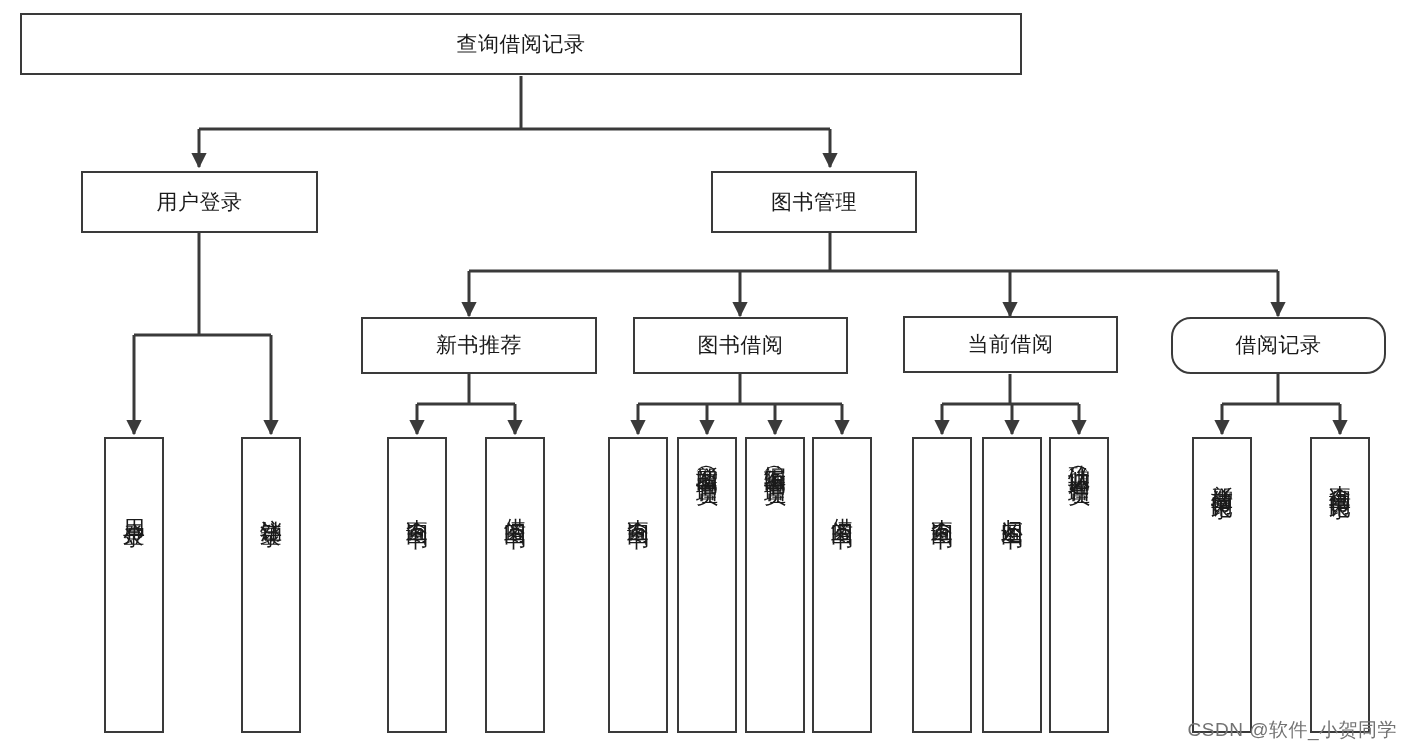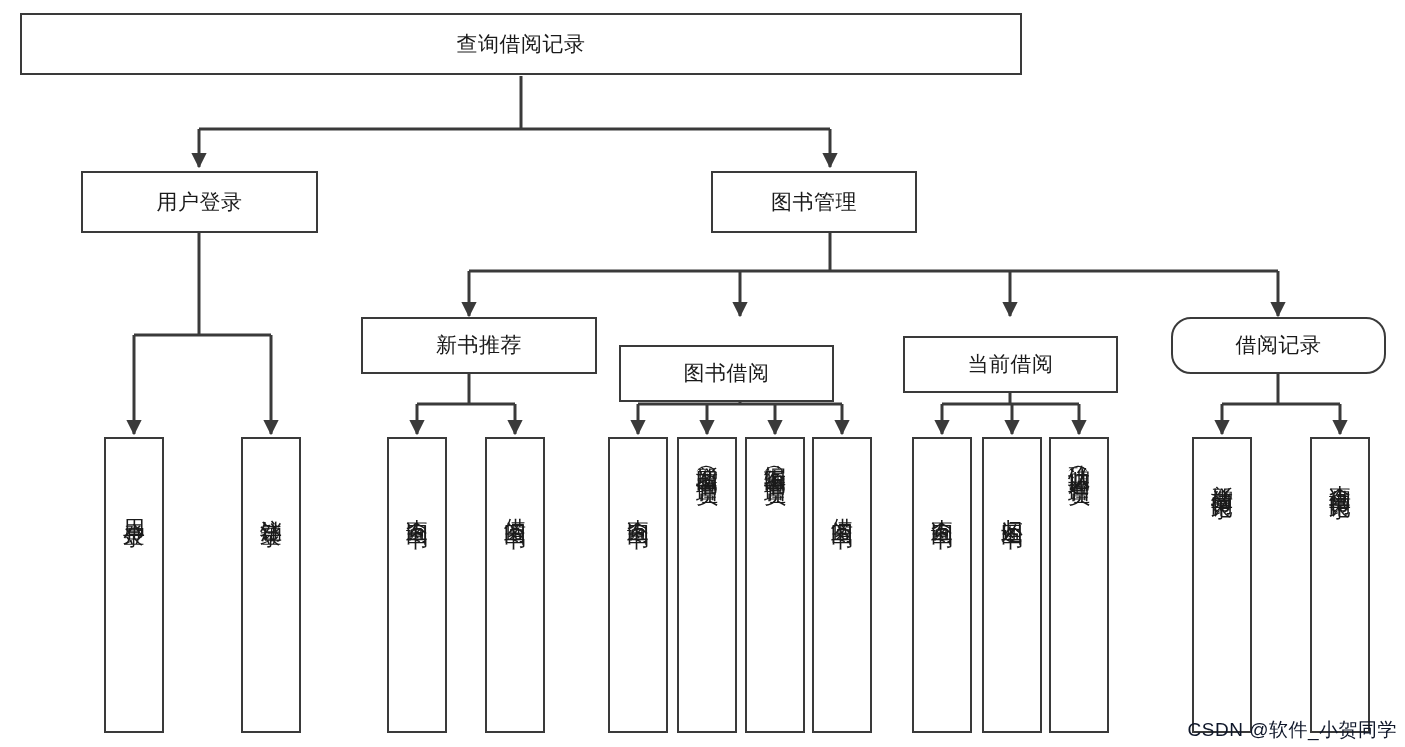--- a/index.html
+++ b/index.html
@@ -60,21 +60,21 @@
     font-size: 22px;
     line-height: 1.0;
     letter-spacing: 3px;
     white-space: nowrap;
   }
   #watermark {
     position: absolute;
     right: 8px;
     bottom: 4px;
     font-size: 19px;
-    color: #0f172a;
+    color: #737373;
     letter-spacing: 0.5px;
     user-select: none;
     white-space: nowrap;
   }
 </style>
 </head>
 <body>
 
 <div id="diagram-root">
 
@@ -138,25 +138,25 @@
   </div>
 
   <div class="node horiz" style="left:711px; top:171px; width:206px; height:62px;">
     <span class="node-label">图书管理</span>
   </div>
 
   <div class="node horiz" style="left:361px; top:317px; width:236px; height:57px;">
     <span class="node-label">新书推荐</span>
   </div>
 
-  <div class="node horiz" style="left:619px; top:317px; width:215px; height:57px;margin-top:28px;">
+  <div class="node horiz" style="left:633px; top:317px; width:215px; height:57px;">
     <span class="node-label">图书借阅</span>
   </div>
 
-  <div class="node horiz" style="left:903px; top:336px; width:215px; height:57px;">
+  <div class="node horiz" style="left:903px; top:316px; width:215px; height:57px;">
     <span class="node-label">当前借阅</span>
   </div>
 
   <div class="node horiz" style="left:1171px; top:317px; width:215px; height:57px;border-radius:20px;">
     <span class="node-label">借阅记录</span>
   </div>
 
   <div class="node vert" style="left:104px; top:437px; width:60px; height:296px; padding-top:62px;">
     <span class="node-label">用户登录</span>
   </div>

